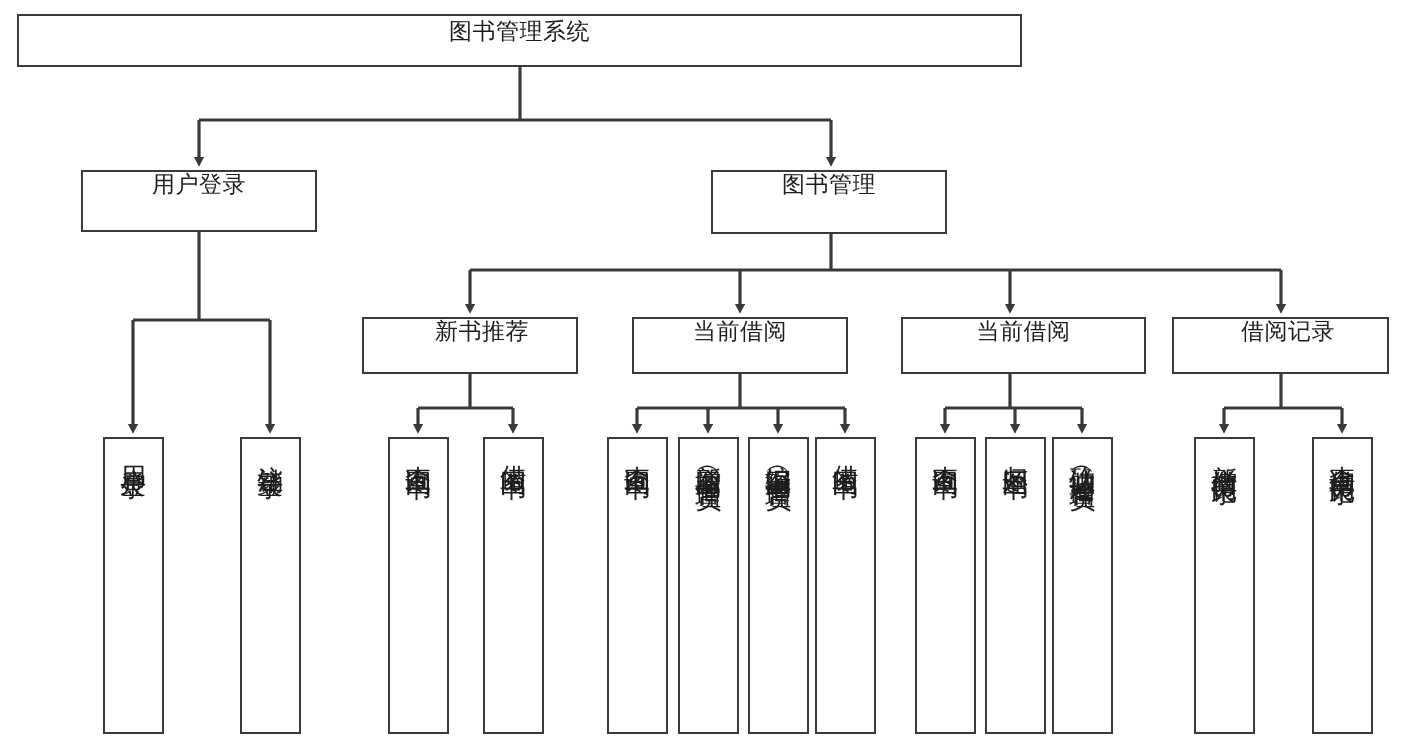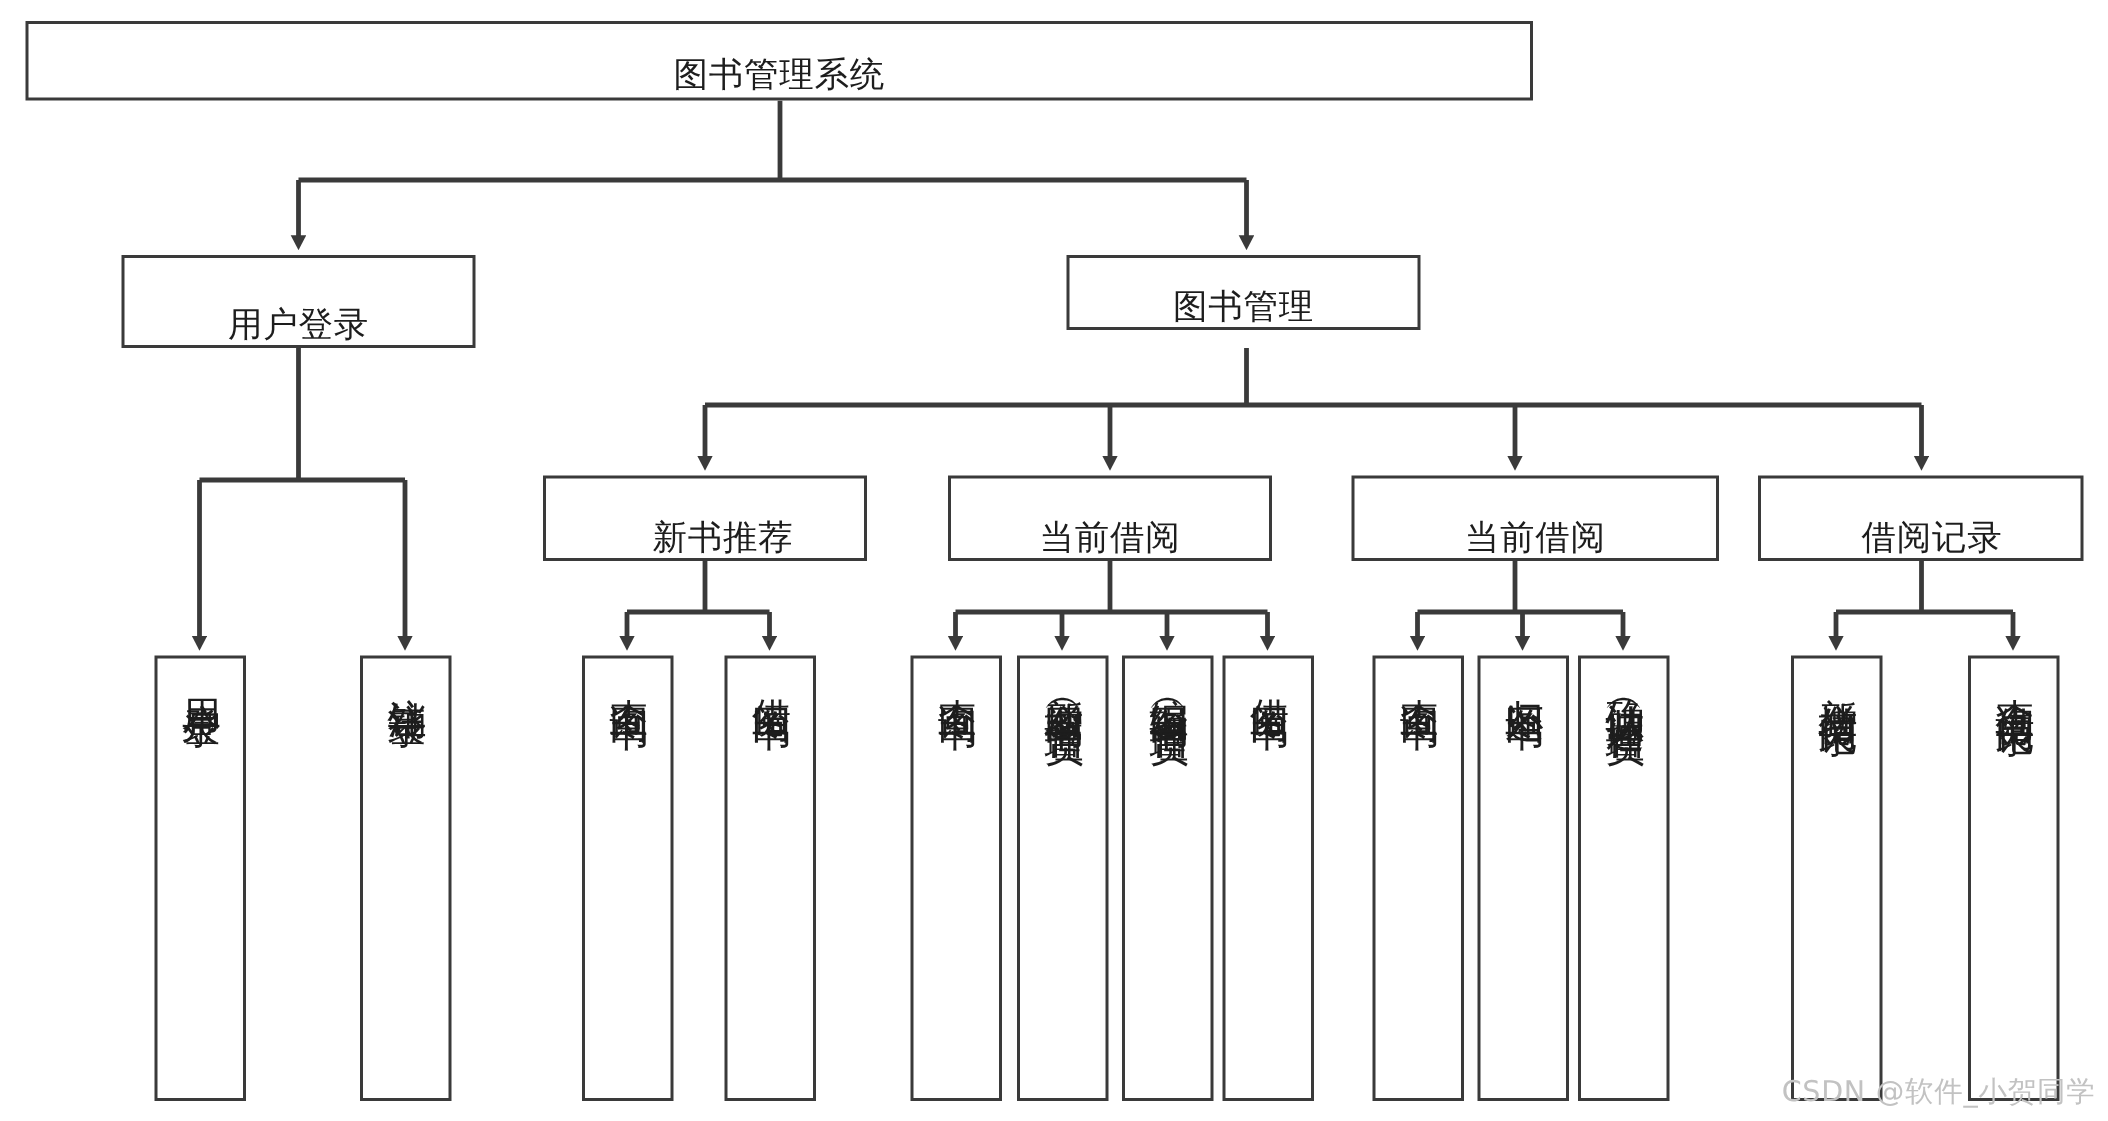--- a/index.html
+++ b/index.html
@@ -24,21 +24,21 @@
     width: 1405px;
     height: 747px;
     pointer-events: none;
   }
   .node {
     position: absolute;
     box-sizing: border-box;
     border: 2px solid #3a3a3a;
     background: #ffffff;
     display: flex;
-    align-items: flex-end;
+    align-items: flex-start;
     justify-content: center;
     color: #1d1d1d;
     text-align: center;
     z-index: 2;
   }
   .node-h {
     font-size: 23px;
     line-height: 1.1;
     letter-spacing: 0.5px;
     white-space: nowrap;
@@ -129,21 +129,21 @@
     </g>
   </svg>
 
   <div class="node node-root" style="left:17px; top:14px; width:1005px; height:53px;">
     <span>图书管理系统</span>
   </div>
 
   <div class="node node-h" style="left:81px; top:170px; width:236px; height:62px;">
     <span>用户登录</span>
   </div>
-  <div class="node node-h" style="left:711px; top:170px; width:236px; height:50px;">
+  <div class="node node-h" style="left:711px; top:170px; width:236px; height:64px;">
     <span>图书管理</span>
   </div>
 
   <div class="node node-h" style="left:362px; top:317px; width:216px; height:57px;padding-left:24px;">
     <span>新书推荐</span>
   </div>
   <div class="node node-h" style="left:632px; top:317px; width:216px; height:57px;">
     <span>当前借阅</span>
   </div>
   <div class="node node-h" style="left:901px; top:317px; width:245px; height:57px;">
@@ -190,15 +190,14 @@
     <span class="vtext">确认归还（管理员）</span>
   </div>
 
   <div class="node node-v" style="left:1194px; top:437px; width:61px; height:297px;">
     <span class="vtext">新增借阅记录</span>
   </div>
   <div class="node node-v" style="left:1312px; top:437px; width:61px; height:297px;">
     <span class="vtext">查询借阅记录</span>
   </div>
 
-  <div class="watermark">CSDN @软件_小贺同学</div>
 
 </div>
 
 </body></html>

